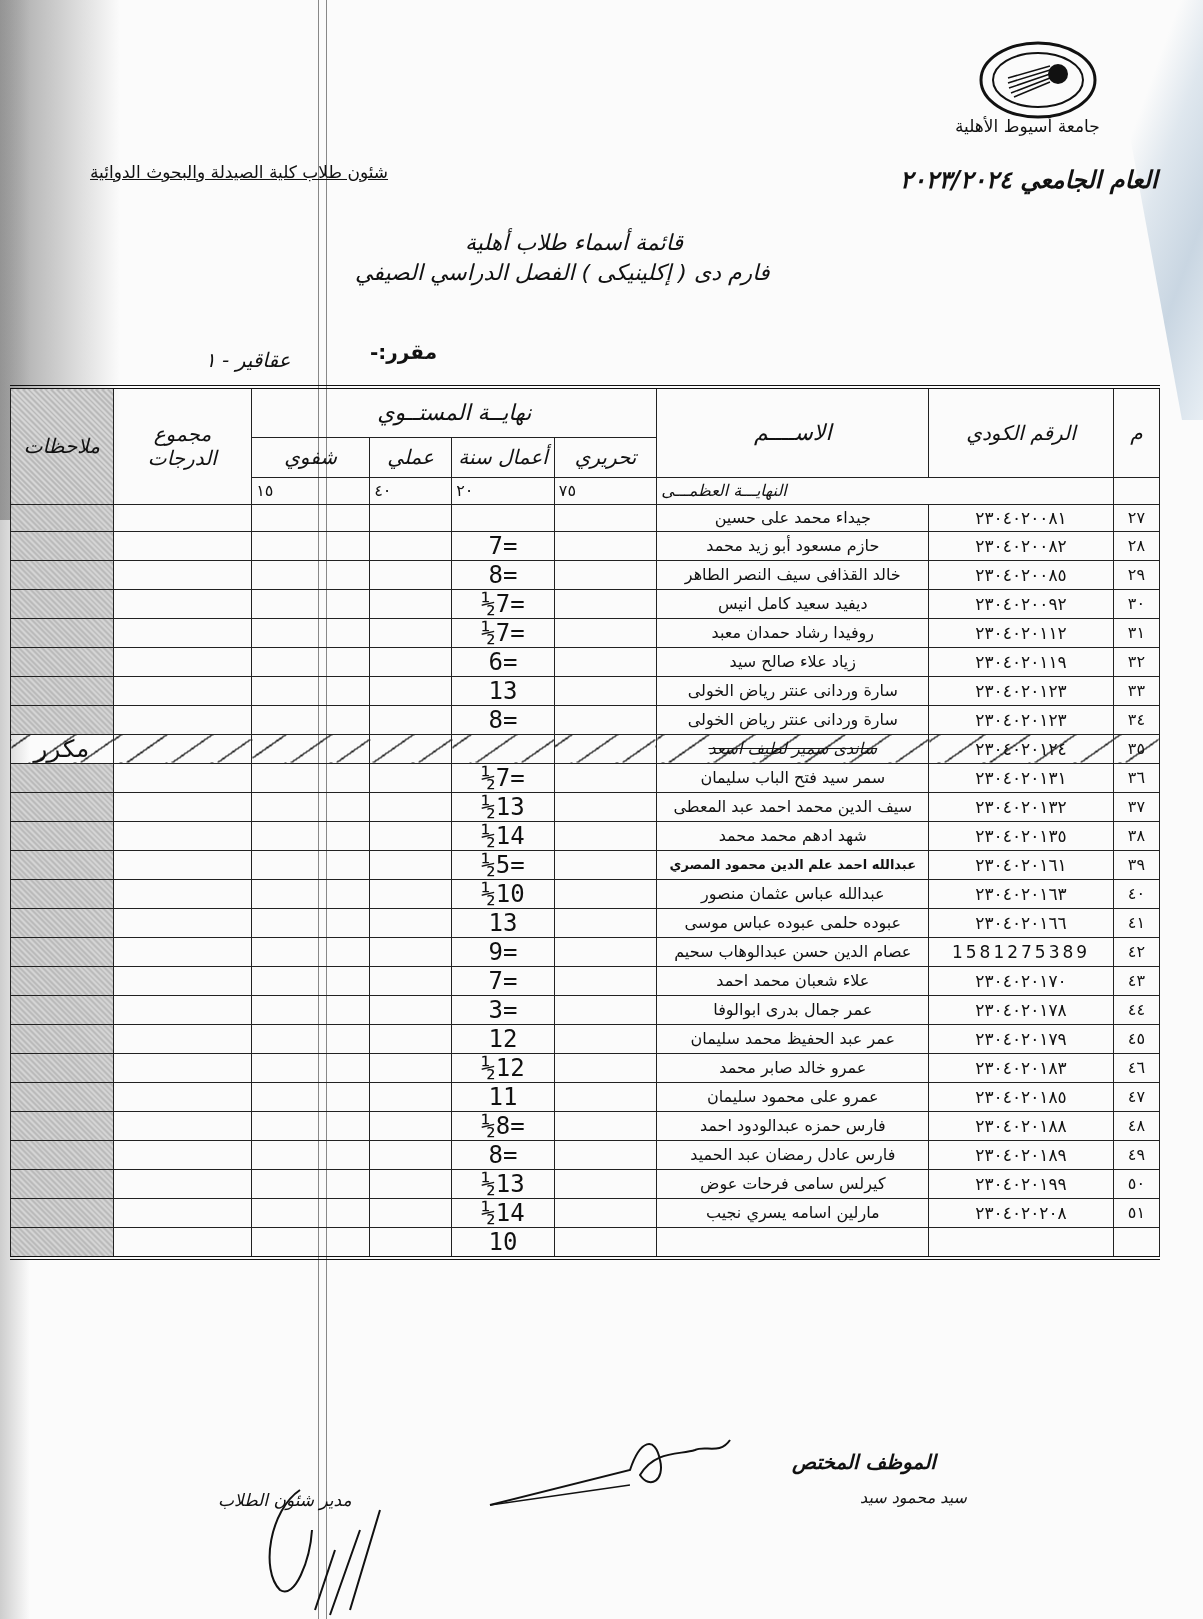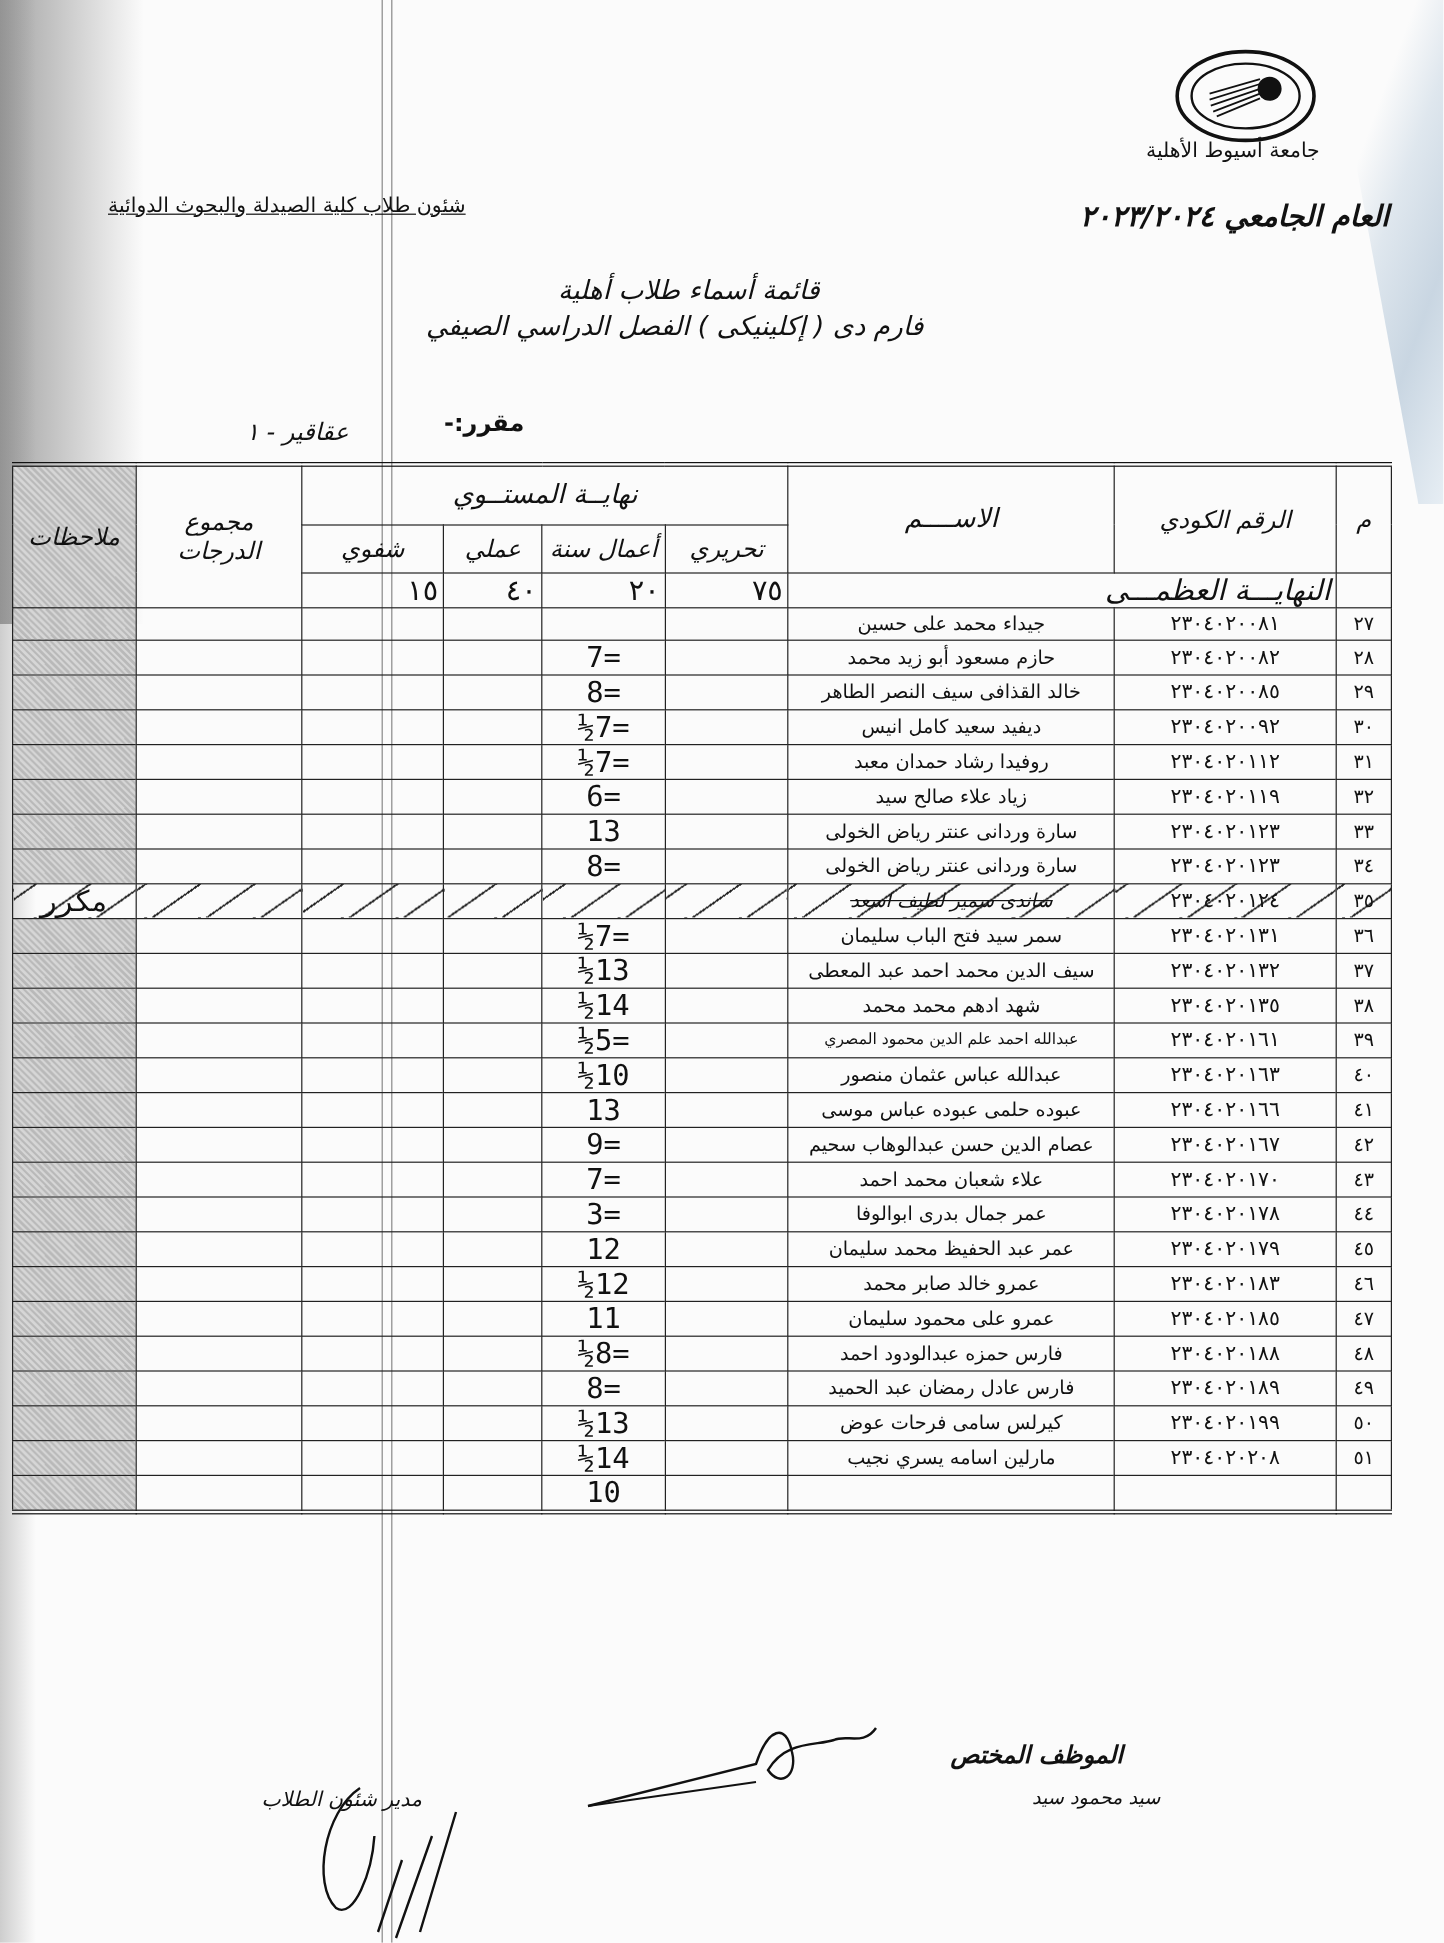--- a/index.html
+++ b/index.html
@@ -37,25 +37,25 @@
     position:absolute; left:10px; top:385px; width:1150px;
     border-collapse:collapse; direction:rtl; table-layout:fixed;
     border-top:4px double #111; border-bottom:4px double #111;
   }
   table.grades td, table.grades th {
     border:1px solid #222; padding:0 4px; font-weight:normal;
     height:26px; overflow:hidden; white-space:nowrap;
   }
   .hdr { font-style:italic; font-size:20px; text-align:center; }
   .hdr-big { font-size:22px; }
-  .maxrow td { text-align:right; font-size:24px; }
+  .maxrow td { text-align:left; font-size:16px; }
   .num { text-align:center; font-size:16px; }
   .code { text-align:center; font-size:17px; letter-spacing:3px; font-family:"DejaVu Sans", sans-serif; }
   .name { text-align:center; font-size:16px; }
-  .name.small { font-size:13px; }
+  .name.small { font-size:13px;font-weight:bold; }
   .hand { text-align:center; font-size:24px; font-family:"DejaVu Sans Mono", monospace; color:#111; }
   .notes-col { background:repeating-linear-gradient(45deg,#b9b9b9 0 2px,#d6d6d6 2px 4px); }
   .strike-row td { background:repeating-linear-gradient(-35deg, transparent 0 18px, #222 18px 19.5px, transparent 19.5px 26px); }
   .strike-name { text-decoration:line-through; font-style:italic; }
   .sig-block { position:absolute; font-style:italic; direction:rtl; }
   .sig-svg { position:absolute; }
 </style>
 </head>
 <body>
 
@@ -282,21 +282,21 @@
         <td class="name">عبوده حلمى عبوده عباس موسى</td>
         <td class="hand"></td>
         <td class="hand">13</td>
         <td class="hand"></td>
         <td class="hand"></td>
         <td class="hand"></td>
         <td class="notes-col hand"></td>
       </tr>
       <tr>
         <td class="num">٤٢</td>
-        <td class="code">٢٣٠٤٠٢٠١٦٧</td>
+        <td class="code">1581275389</td>
         <td class="name">عصام الدين حسن عبدالوهاب سحيم</td>
         <td class="hand"></td>
         <td class="hand">=9</td>
         <td class="hand"></td>
         <td class="hand"></td>
         <td class="hand"></td>
         <td class="notes-col hand"></td>
       </tr>
       <tr>
         <td class="num">٤٣</td>

